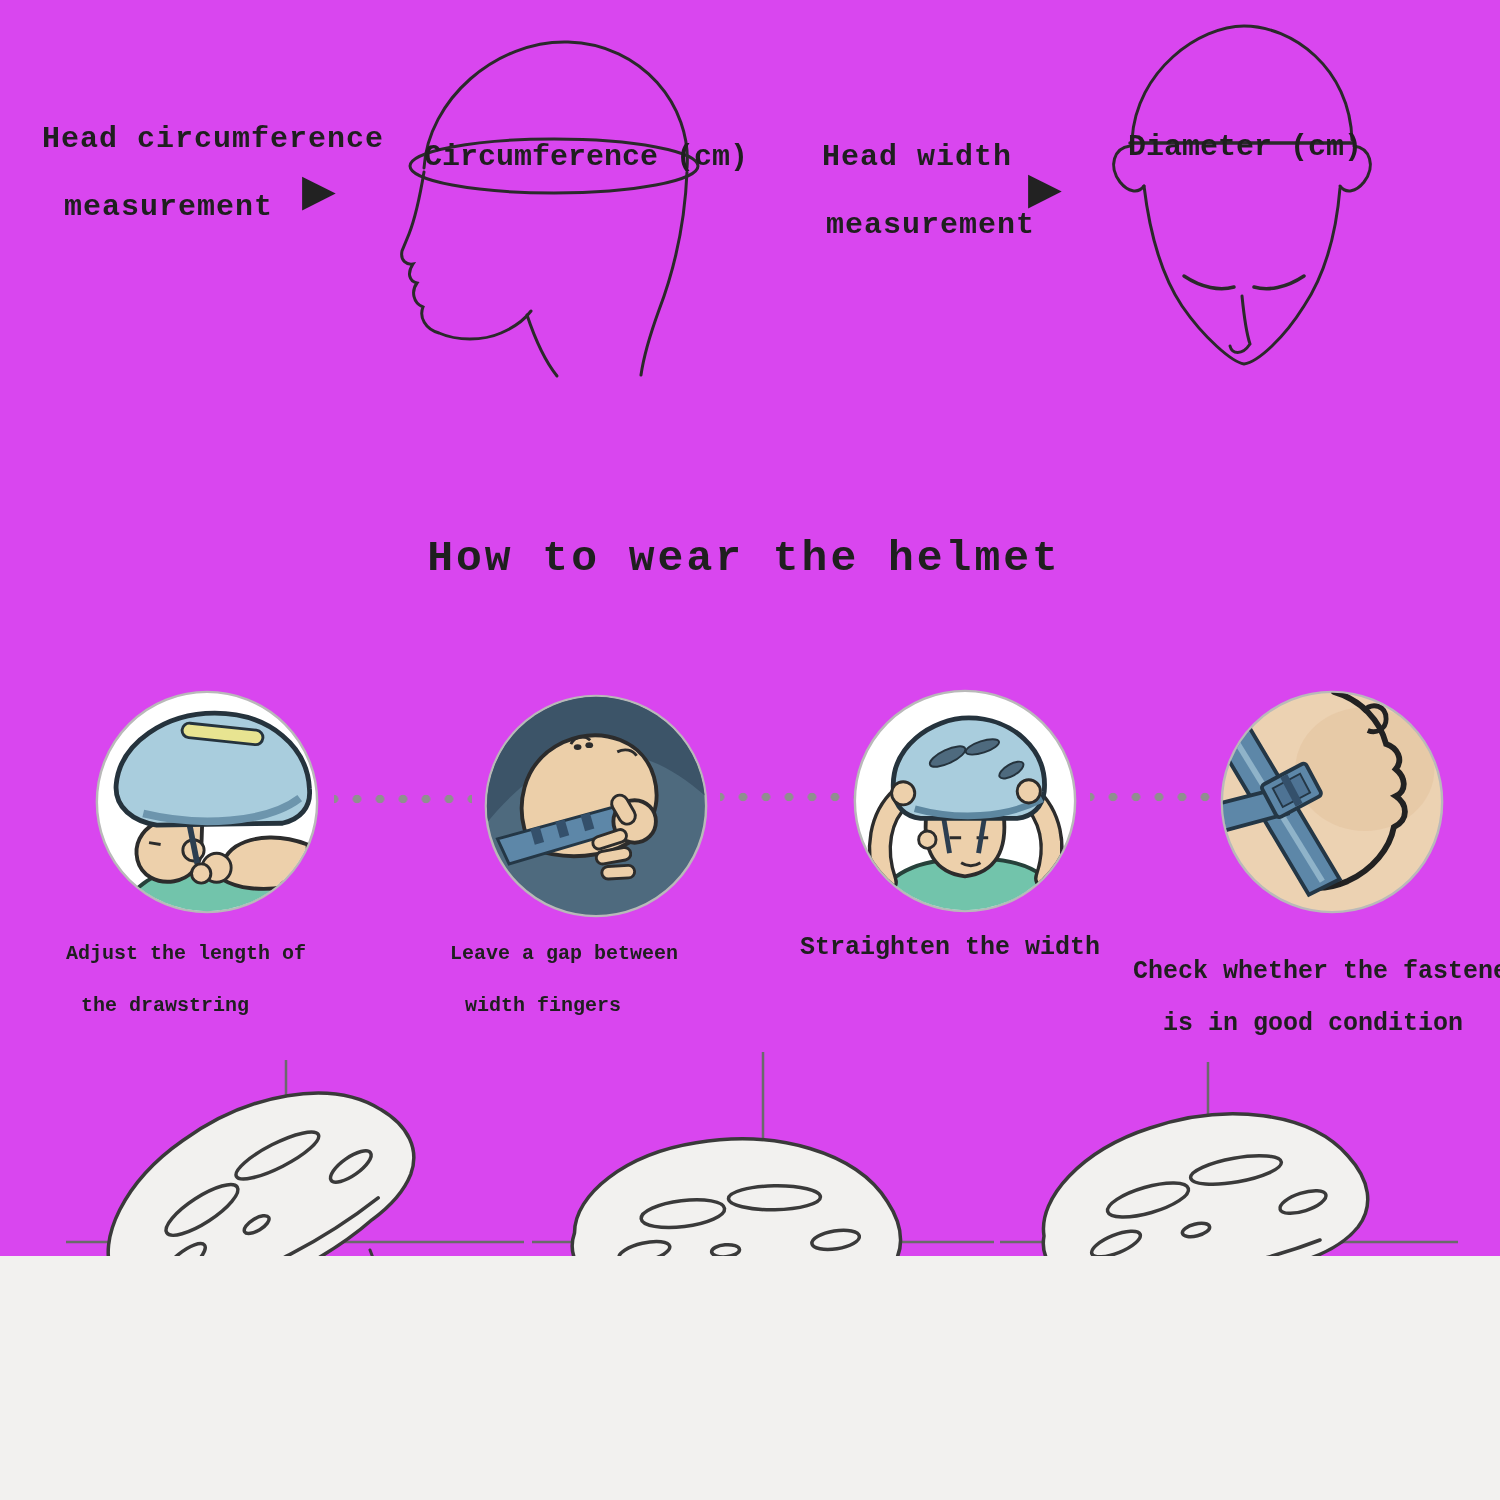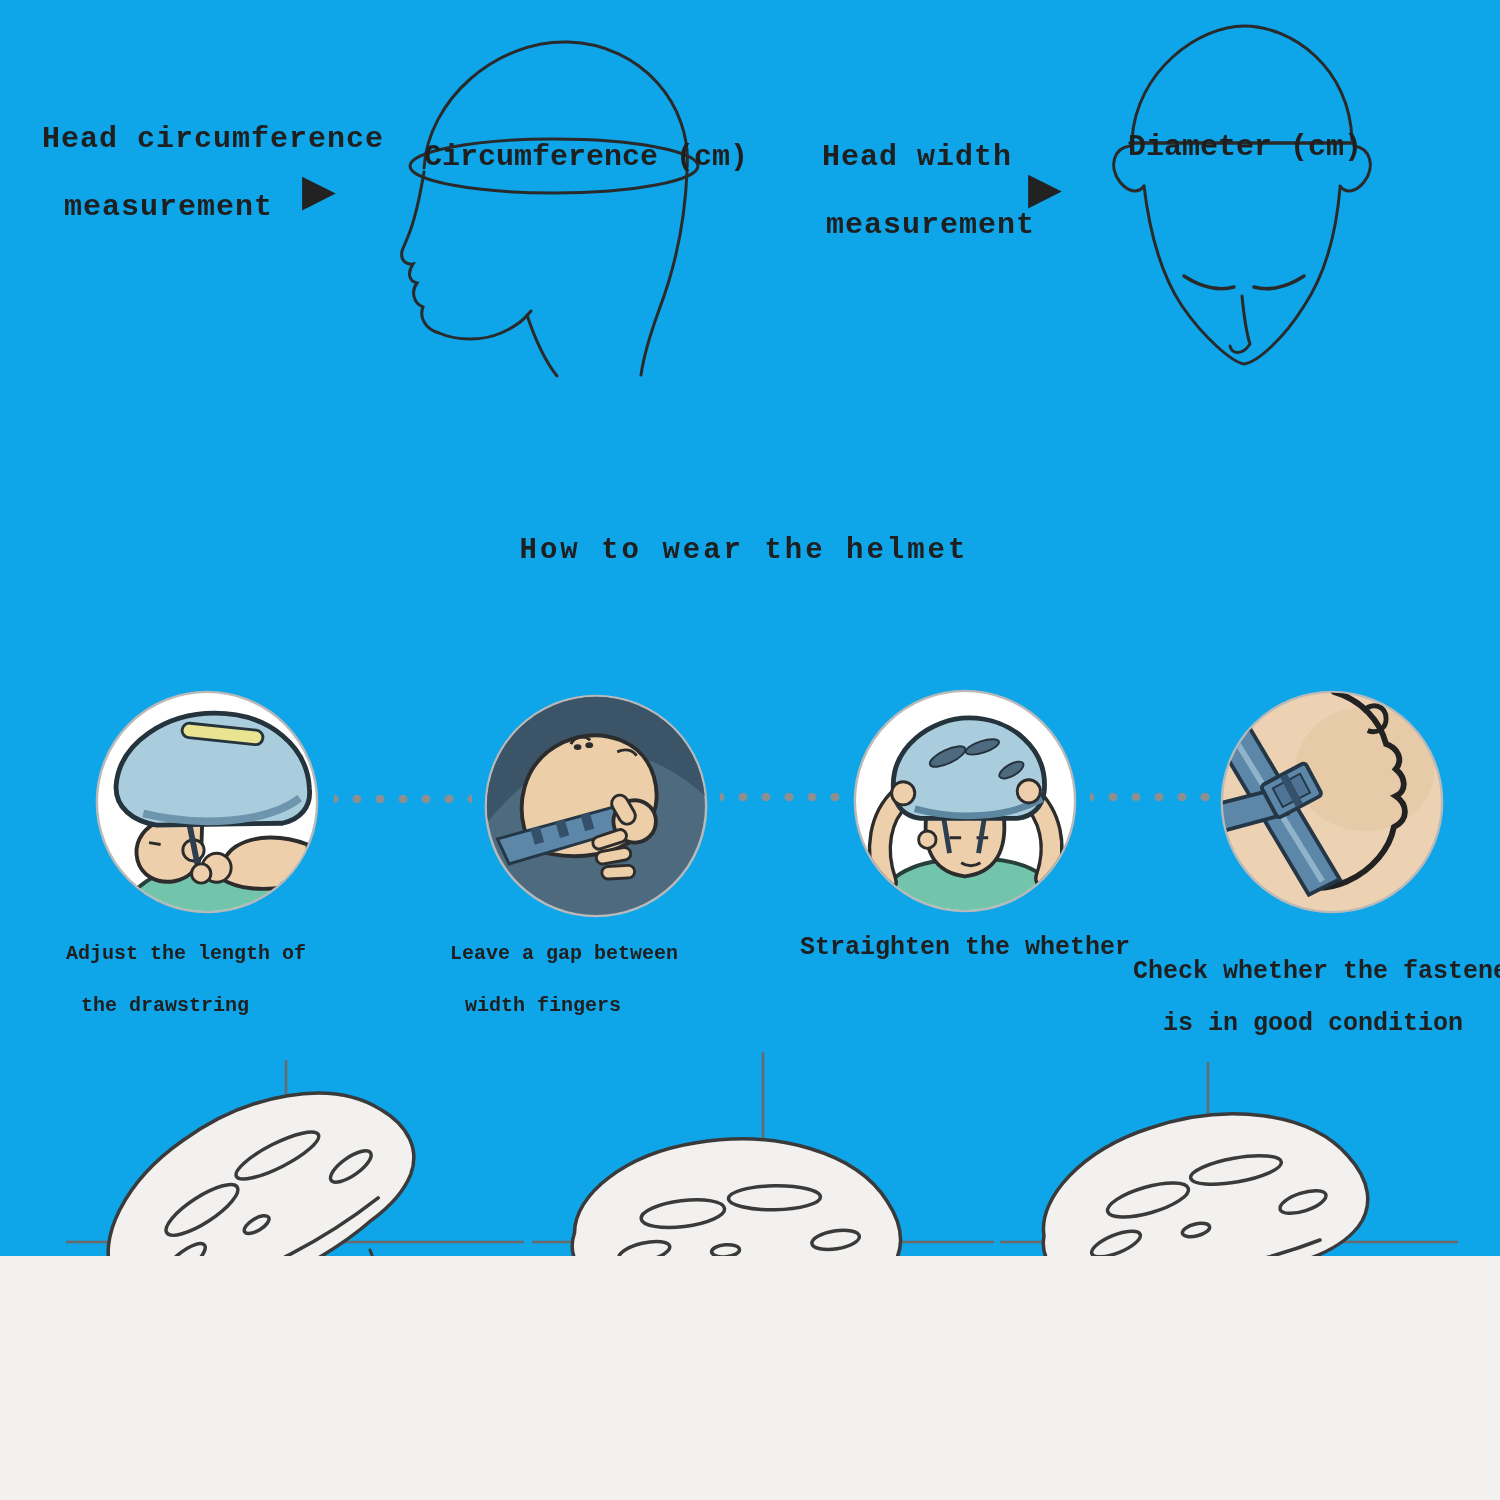--- a/index.html
+++ b/index.html
@@ -1,25 +1,25 @@
 <!DOCTYPE html>
 <html><head>
 <meta charset="utf-8">
 <style>
   html,body { margin:0; padding:0; }
   body { width:1500px; height:1500px; overflow:hidden; background:#f2f1ef; }
-  #page { position:relative; width:1500px; height:1256px; background:#0ea5e9; overflow:hidden;
+  #page { position:relative; width:1500px; height:1256px; background:#d946ef; overflow:hidden;
           font-family:"Liberation Mono", monospace; color:#1f1f1f; }
   .abs { position:absolute; }
   .tw { font-family:"Liberation Mono", monospace; color:#1f1f1f; white-space:nowrap; }
   .measure-label { font-size:30px; font-weight:bold; letter-spacing:1px; }
   .measure-label .line2 { margin-top:34px; margin-left:22px; }
   .arrow { font-family:"DejaVu Sans", sans-serif; font-size:44px; color:#222; line-height:1; }
   .diagram-label { font-size:30px; font-weight:bold; letter-spacing:0;text-align:center; }
-  .page-title { left:0; right:12px; text-align:center; font-size:29px; font-weight:bold; letter-spacing:3px; }
+  .page-title { left:0; right:12px; text-align:center; font-size:43px; font-weight:bold; letter-spacing:3px; }
   .dots { background-image: radial-gradient(circle, #8f8f8f 4px, rgba(0,0,0,0) 4.6px);
           background-size:23px 14px; background-repeat:repeat-x; background-position:center; }
   .caption { font-size:20px; font-weight:bold; line-height:52px; }
   .caption .line2 { margin-left:15px; }
   .caption4 { font-size:25px; }
   .caption4 .line2 { margin-left:30px; }
   .mark { font-family:"DejaVu Sans", sans-serif; font-weight:bold; color:#141414; line-height:1; }
   svg { display:block; }
 </style>
 </head>
@@ -186,21 +186,21 @@
     <div>Adjust the length of</div>
     <div class="line2">the drawstring</div>
   </div>
 
   <div class="abs tw caption" style="left:450px; top:928px;">
     <div>Leave a gap between</div>
     <div class="line2">width fingers</div>
   </div>
 
   <div class="abs tw caption" style="left:800px; top:922px; font-size:25px;">
-    <div>Straighten the whether</div>
+    <div>Straighten the width</div>
   </div>
 
   <div class="abs tw caption caption4" style="left:1133px; top:946px;">
     <div>Check whether the fastener</div>
     <div class="line2">is in good condition</div>
   </div>
 
   <svg class="abs" style="left:58px; top:1052px;" width="470" height="445" viewBox="0 0 470 445">
     <defs>
       <g id="figHead" fill="none" stroke="#3a3a3a" stroke-width="3" stroke-linecap="round">

